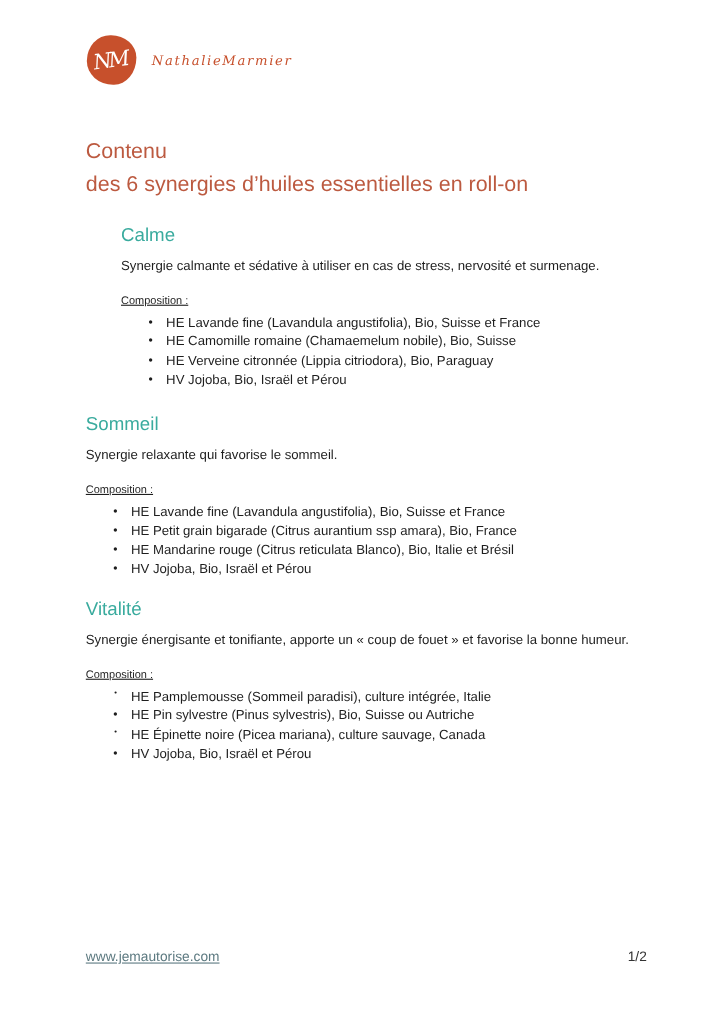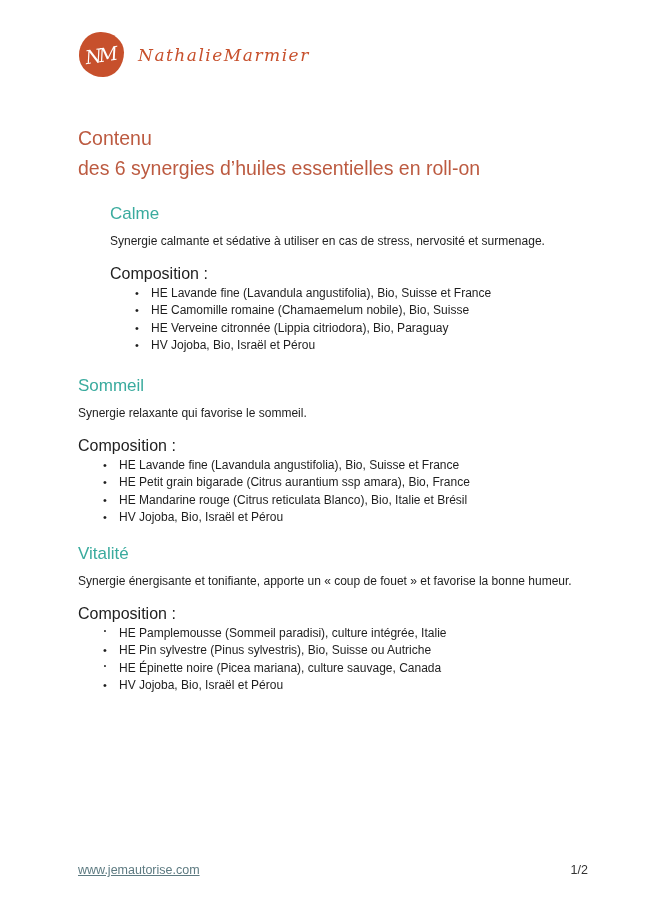--- a/index.html
+++ b/index.html
@@ -27,21 +27,21 @@
     font-style:italic;
     font-size:19px;
     letter-spacing:-3px;
     transform:rotate(-8deg) translateX(-1px);
   }
   .brand-name {
     margin-left:14px;
     color:#c7502c;
     font-family:"DejaVu Serif", serif;
     font-style:italic;
-    font-size:17px;
+    font-size:12px;
     letter-spacing:1.5px;
   }
   
   .title {
     position:absolute; top:123px; left:78px;
     color:#bc5a40;
     font-size:19.5px;
     line-height:30px;
     font-weight:400;
   }
@@ -58,22 +58,23 @@
     font-weight:400;
   }
   .desc {
     margin:8px 0 0;
     font-size:12px;
     line-height:19px;
     max-width:498px;
   }
   .comp-label {
     margin:14px 0 0;
-    font-size:16px;
+    font-size:10px;
     line-height:17px;
+    text-decoration:underline;
   }
   .comp-list {
     margin:3px 0 0;
     padding:0;
     list-style:none;
     font-size:12px;
   }
   .comp-list li {
     position:relative;
     padding-left:41px;

